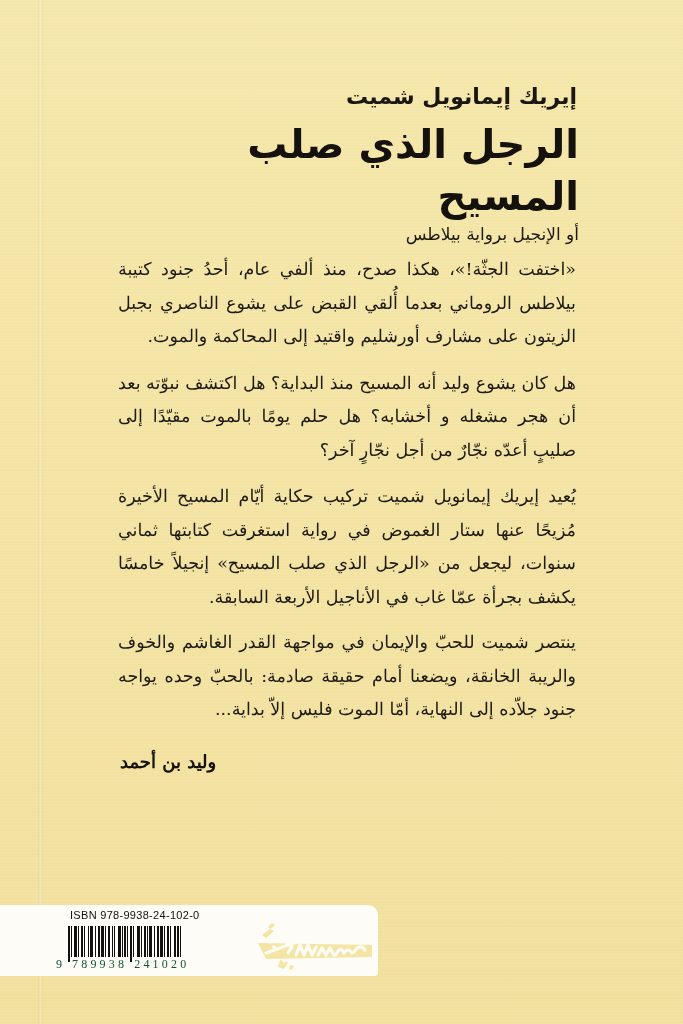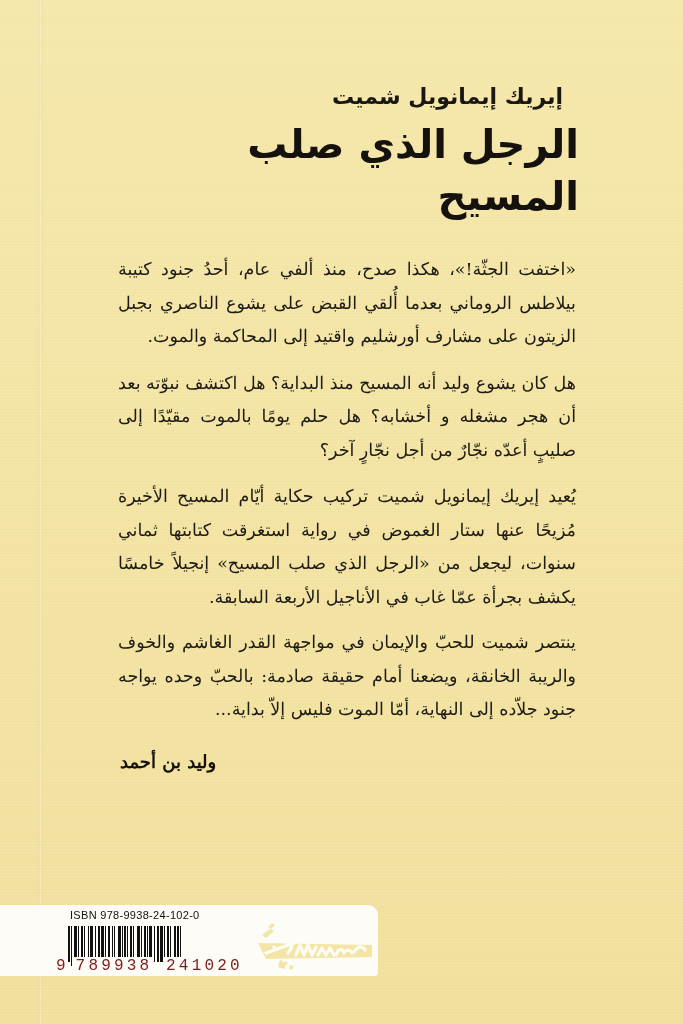--- a/index.html
+++ b/index.html
@@ -38,21 +38,21 @@
       direction: rtl;
       text-align: right;
     }
     .author-name {
       font-family: "DejaVu Sans", sans-serif;
       font-size: 22px;
       font-weight: bold;
       line-height: 30px;
       letter-spacing: -0.5px;
       color: #1a1712;
-      margin-right: 16px;
+      margin-right: 2px;
     }
     .book-title {
       font-family: "DejaVu Sans", sans-serif;
       font-size: 40px;
       font-weight: bold;
       line-height: 52px;
       margin-top: 6px;
       color: #15120e;
       letter-spacing: -1px;
     }
@@ -118,23 +118,23 @@
     }
     .barcode span {
       display: block;
       background: #111;
       height: 100%;
     }
     .barcode-digits {
       position: absolute;
       left: 56px;
       top: 52px;
-      font-family: Liberation Mono, monospace;
-      font-size: 16px;
-      color: #7f1d1d;
+      font-family: Liberation Serif, serif;
+      font-size: 12px;
+      color: #14532d;
       background: transparent;
     }
     .barcode-digits .lead { margin-right: 8px; }
     .barcode-digits .grp {
       background: #fdfcf7;
       padding: 0 2px;
       letter-spacing: 3.2px;
     }
     .publisher-logo {
       position: absolute;
@@ -146,20 +146,21 @@
   </style>
 </head>
 <body>
 
 <div class="cover">
   <div class="hinge"></div>
 
   <div class="header">
     <div class="author-name">إيريك إيمانويل شميت</div>
     <div class="book-title">الرجل الذي صلب المسيح</div>
+    <div class="book-subtitle">أو الإنجيل برواية بيلاطس</div>
   </div>
 
   <div class="blurb">
     <p class="p1">«اختفت الجثّة!»، هكذا صدح، منذ ألفي عام، أحدُ جنود كتيبة بيلاطس الروماني بعدما أُلقي القبض على يشوع الناصري بجبل الزيتون على مشارف أورشليم واقتيد إلى المحاكمة والموت.</p>
     <p class="p2">هل كان يشوع وليد أنه المسيح منذ البداية؟ هل اكتشف نبوّته بعد أن هجر مشغله و أخشابه؟ هل حلم يومًا بالموت مقيّدًا إلى صليبٍ أعدّه نجّارٌ من أجل نجّارٍ آخر؟</p>
     <p class="p3">يُعيد إيريك إيمانويل شميت تركيب حكاية أيّام المسيح الأخيرة مُزيحًا عنها ستار الغموض في رواية استغرقت كتابتها ثماني سنوات، ليجعل من «الرجل الذي صلب المسيح» إنجيلاً خامسًا يكشف بجرأة عمّا غاب في الأناجيل الأربعة السابقة.</p>
     <p class="p4">ينتصر شميت للحبّ والإيمان في مواجهة القدر الغاشم والخوف والريبة الخانقة، ويضعنا أمام حقيقة صادمة: بالحبّ وحده يواجه جنود جلاّده إلى النهاية، أمّا الموت فليس إلاّ بداية...</p>
   </div>
 
   <div class="signature">وليد بن أحمد</div>

